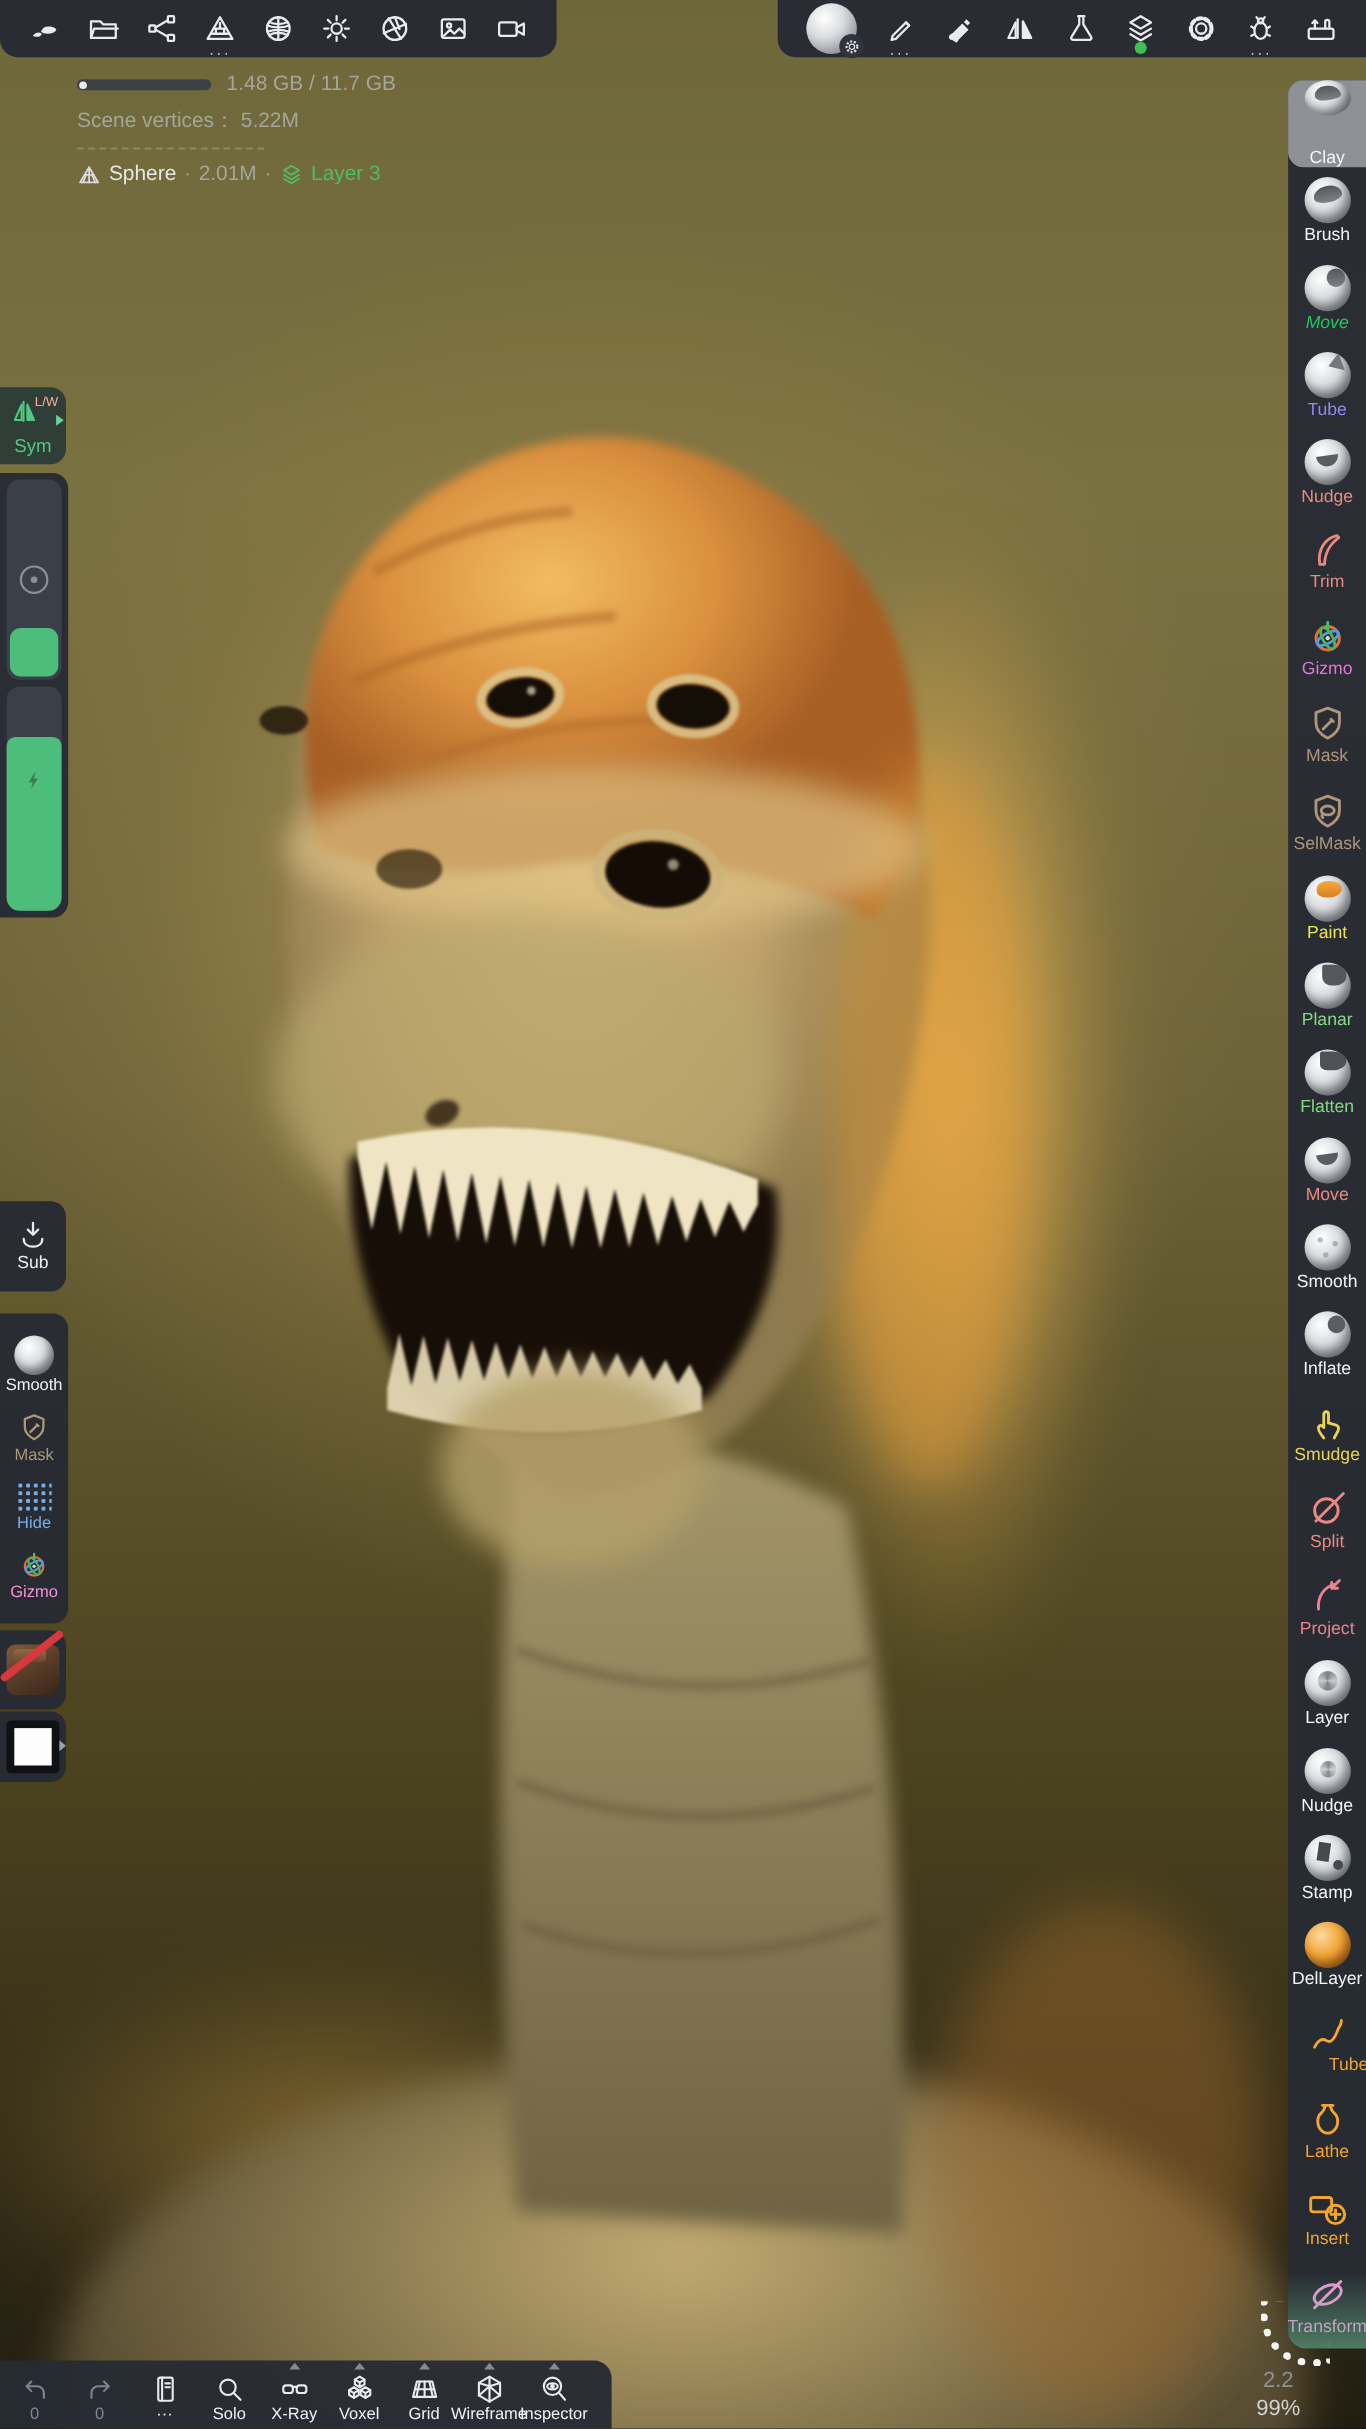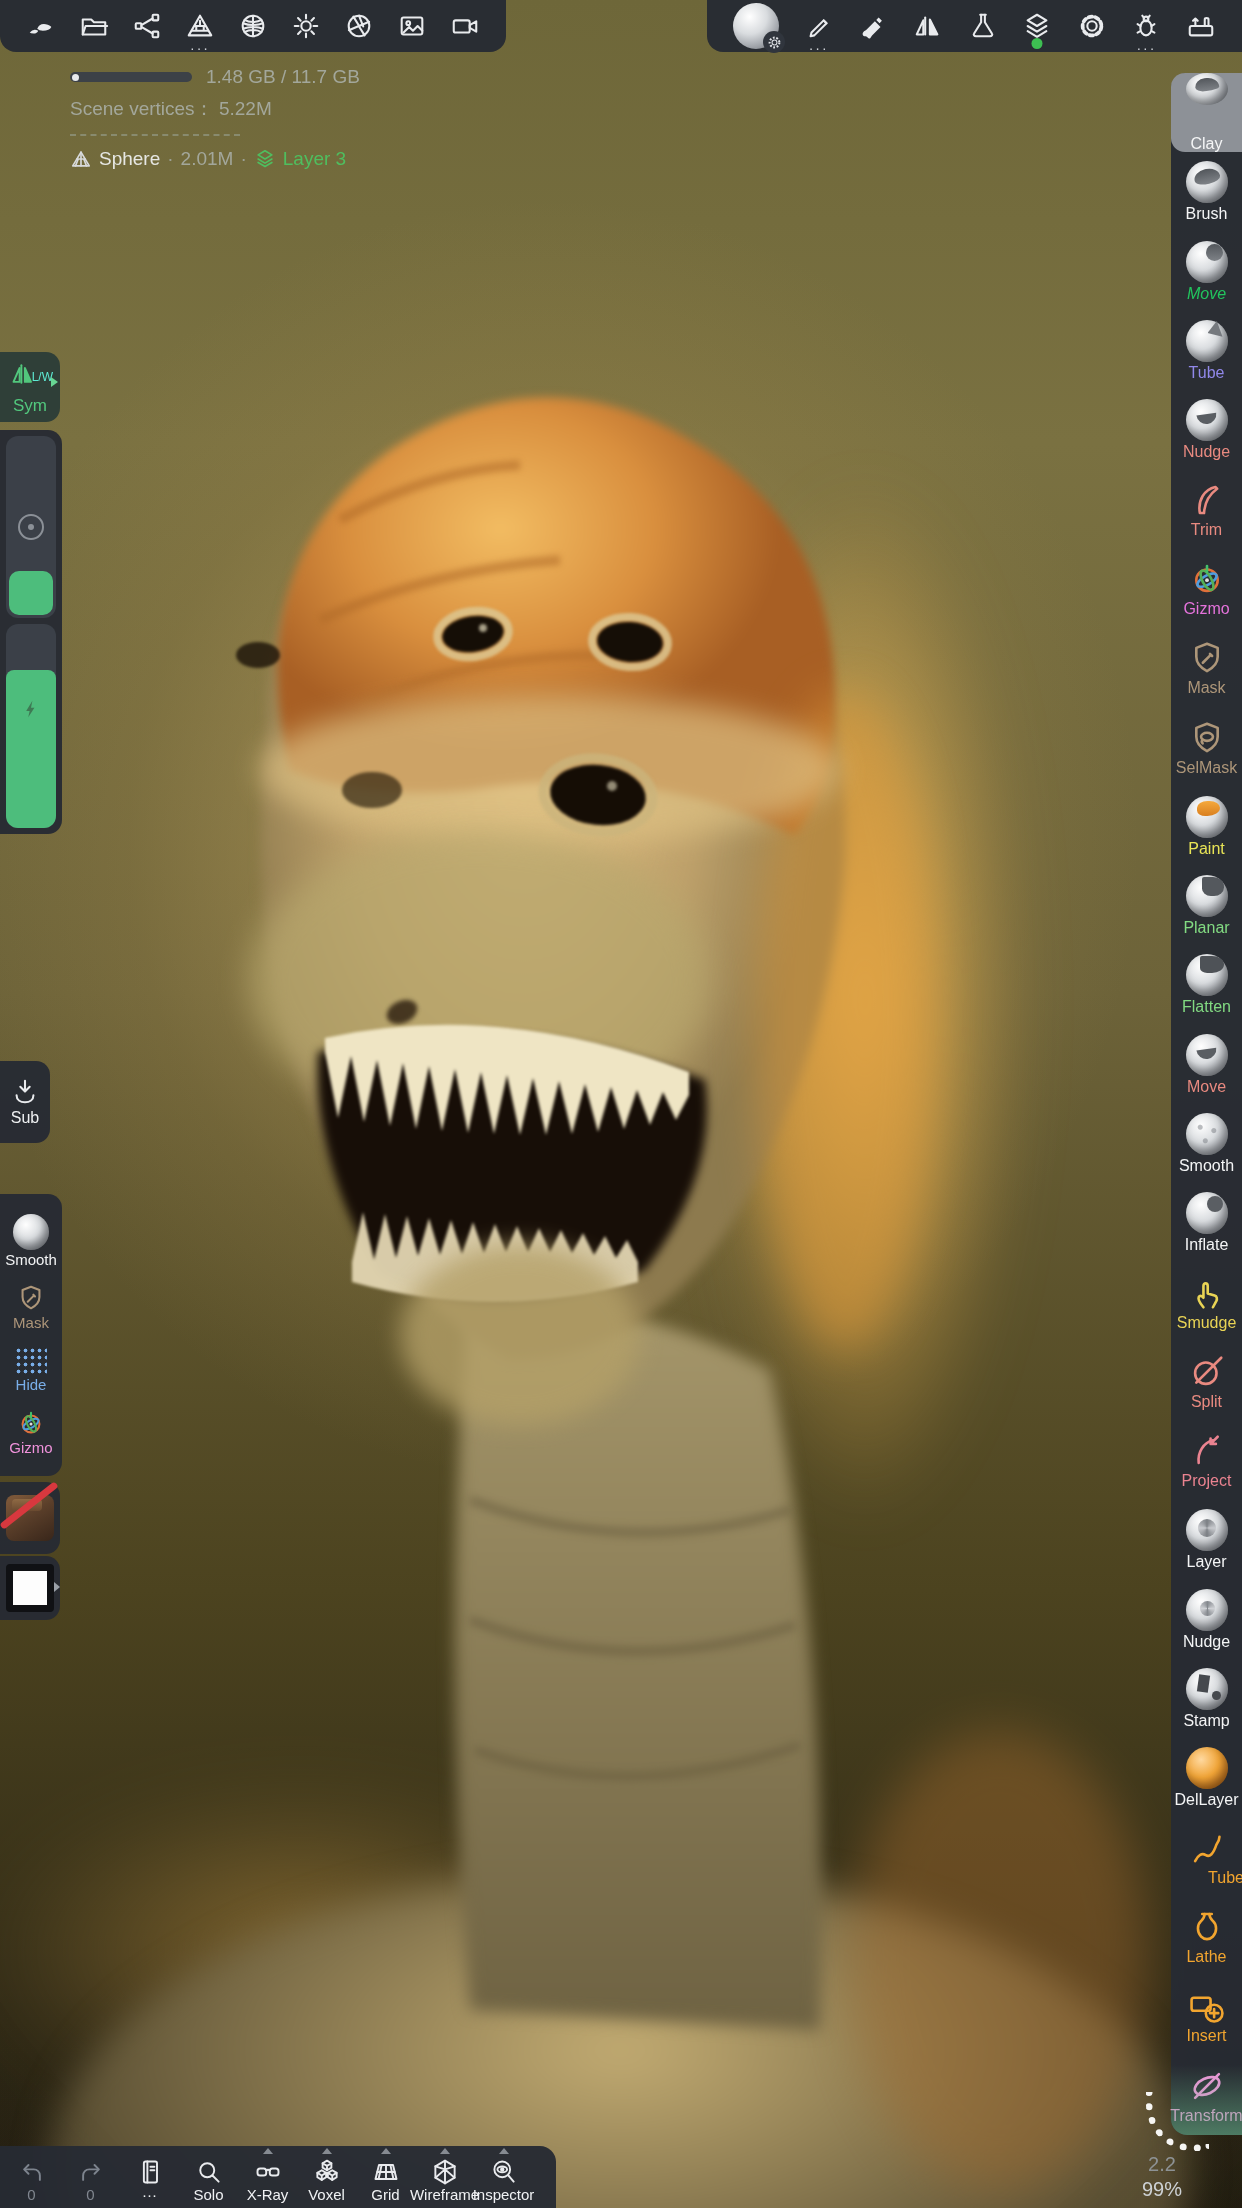--- a/index.html
+++ b/index.html
@@ -51,39 +51,39 @@
   .orow .sep{color:#9ca095;}
   .orow .overts{color:#a3a79b;}
   .green{color:#4fbe5f;}
   .mini-ic svg{width:22px;height:22px;stroke:currentColor;fill:none;stroke-width:2.4;stroke-linejoin:round;}
 
   
   .sym{left:0;top:352px;width:60px;height:70px;background:rgba(44,62,56,.97);
        border-radius:0 14px 14px 0;color:#52c77d;}
   .sym .symic{position:absolute;left:10px;top:8px;}
   .sym .symic svg{width:28px;height:28px;}
-  .sym .badge-lw{position:absolute;right:7px;top:18px;font-size:12px;color:#5eead4;}
+  .sym .badge-lw{position:absolute;right:7px;top:6px;font-size:12px;color:#fca5a5;}
   .sym .arrow{position:absolute;right:2px;top:25px;width:0;height:0;
       border-left:7px solid #68d693;border-top:5px solid transparent;border-bottom:5px solid transparent;}
   .sym .symlabel{position:absolute;bottom:6px;left:0;right:0;text-align:center;font-size:17px;color:#52c77d;}
 
   .sliders{left:0;top:430px;width:62px;padding:6px 0 6px 6px;box-sizing:border-box;}
   .track{position:relative;width:50px;border-radius:12px;background:#3b4048;}
   .track.t1{height:182px;margin-bottom:6px;}
   .track.t2{height:204px;}
   .radius-ic{position:absolute;left:50%;top:50%;transform:translate(-50%,-50%);
       width:22px;height:22px;border:2px solid #8b9097;border-radius:50%;}
   .radius-ic::after{content:"";position:absolute;left:50%;top:50%;transform:translate(-50%,-50%);
       width:6px;height:6px;border-radius:50%;background:#8b9097;}
   .handle{position:absolute;left:3px;right:3px;bottom:3px;height:44px;border-radius:10px;background:#4dbd7c;}
   .fill{position:absolute;left:0;right:0;bottom:0;height:158px;border-radius:8px 8px 12px 12px;background:#4dbd7c;}
   .bolt{position:absolute;left:50%;top:74px;transform:translateX(-50%);color:#3e7a54;}
   .bolt svg{width:22px;height:22px;fill:currentColor;stroke:none;}
 
-  .subbtn{left:0;top:1061px;width:50px;height:82px;color:#eef0f2;text-align:center;}
+  .subbtn{left:0;top:1092px;width:60px;height:82px;color:#eef0f2;text-align:center;}
   .subbtn .ic svg{width:30px;height:30px;}
   .subbtn .blabel{font-size:16px;margin-top:0px;}
   .btncol{display:flex;flex-direction:column;align-items:center;justify-content:center;height:100%;gap:2px;}
 
   .quick{left:0;top:1194px;width:62px;height:282px;display:flex;flex-direction:column;
          align-items:center;justify-content:space-evenly;padding:4px 0;box-sizing:border-box;}
   .qitem{display:flex;flex-direction:column;align-items:center;gap:1px;}
   .qitem .qlabel{font-size:15px;}
   .qitem .ic svg{width:30px;height:30px;}
 

